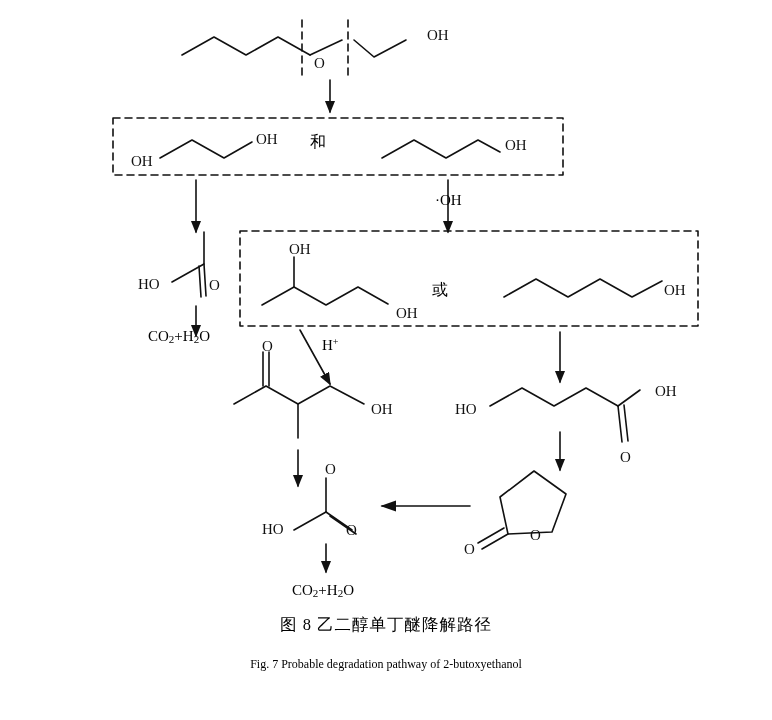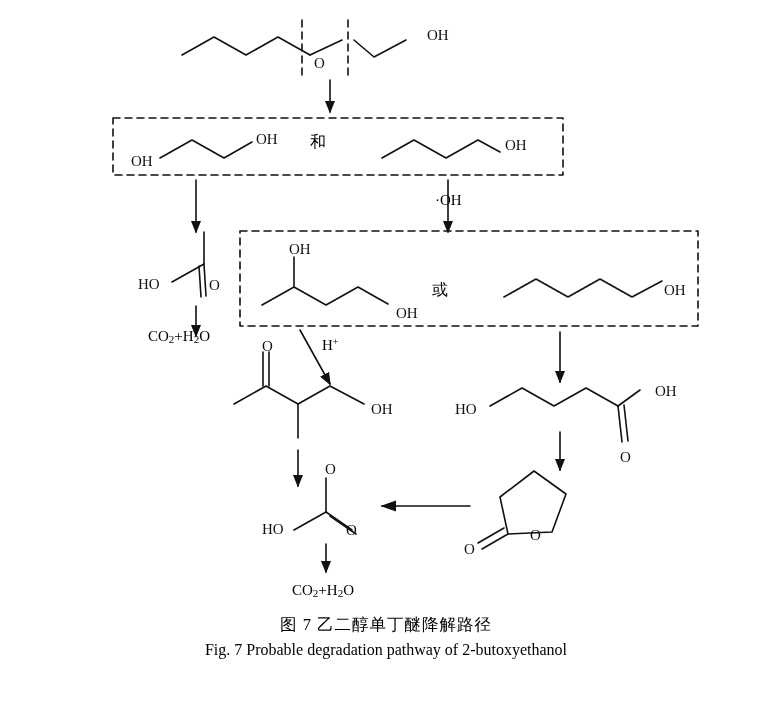--- a/index.html
+++ b/index.html
@@ -28,22 +28,22 @@
     text-align: center;
     font-family: "Liberation Serif", serif;
     color: #000;
   }
   #caption-cn {
     top: 614px;
     font-size: 16.5px;
     letter-spacing: 1px;
   }
   #caption-en {
-    top: 641px;
-    font-size: 16px;
+    top: 657px;
+    font-size: 12px;
   }
   .lbl {
     position: absolute;
     font-family: "Liberation Serif", serif;
     font-size: 15px;
     color: #000;
     white-space: nowrap;
   }
   .lbl-cn {
     font-size: 16px;
@@ -188,14 +188,14 @@
 
 <div class="lbl lbl-cn" style="left:310px; top:132px;">和</div>
 <div class="lbl lbl-cn" style="left:432px; top:280px;">或</div>
 <div class="lbl" style="left:435px; top:192px;text-align:right;">·OH</div>
 <div class="lbl" style="left:322px; top:336px;"><span>H</span><span class="sup">+</span></div>
 
 <div class="lbl" style="left:148px; top:328px;"><span>CO</span><span class="sub">2</span><span>+H</span><span class="sub">2</span><span>O</span></div>
 
 <div class="lbl" style="left:292px; top:582px;"><span>CO</span><span class="sub">2</span><span>+H</span><span class="sub">2</span><span>O</span></div>
 
-<div class="cap" id="caption-cn">图 7   乙二醇单丁醚降解路径</div>
+<div class="cap" id="caption-cn">图 8   乙二醇单丁醚降解路径</div>
 <div class="cap" id="caption-en">Fig. 7   Probable degradation pathway of 2-butoxyethanol</div>
 
 </body></html>

